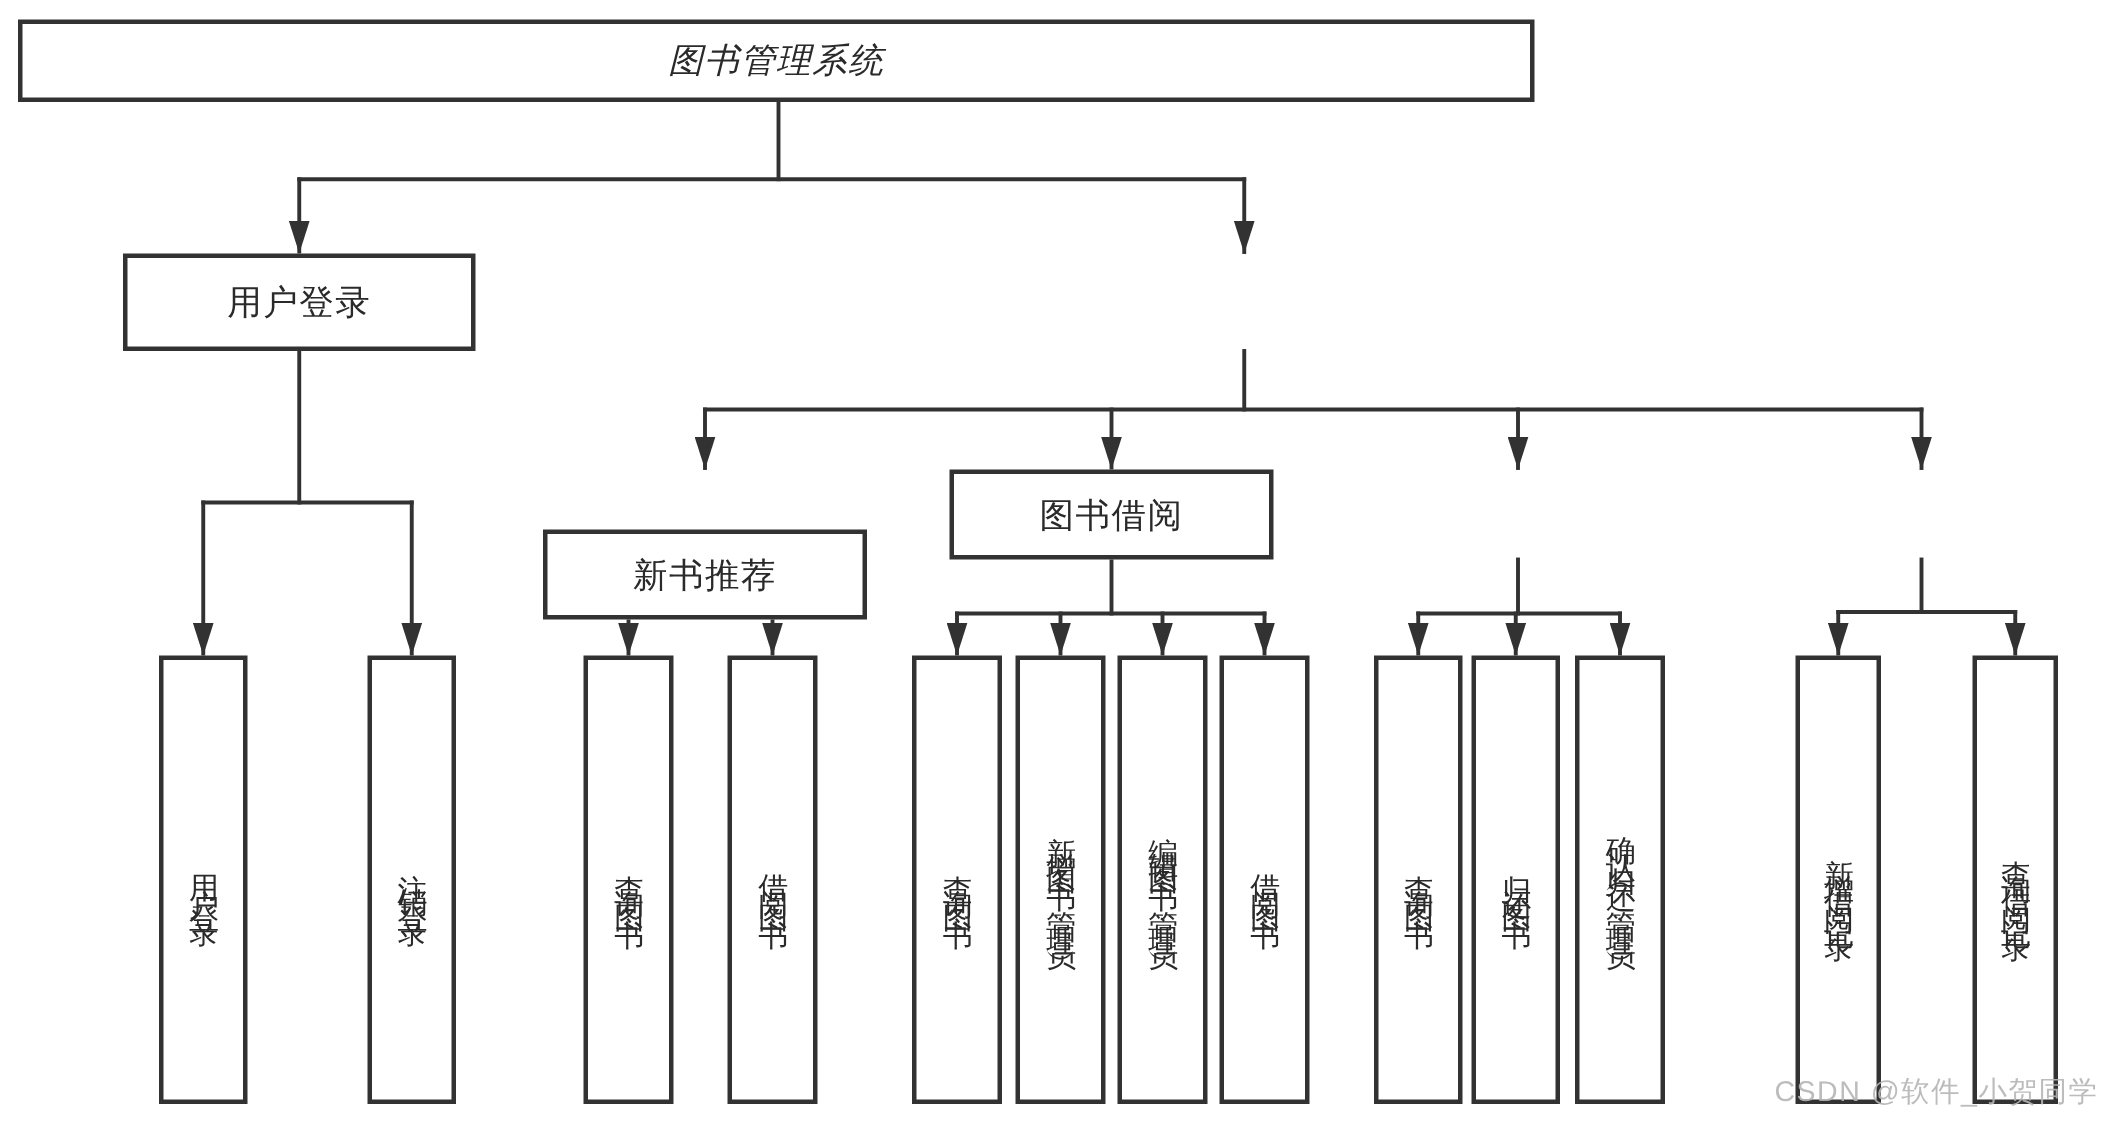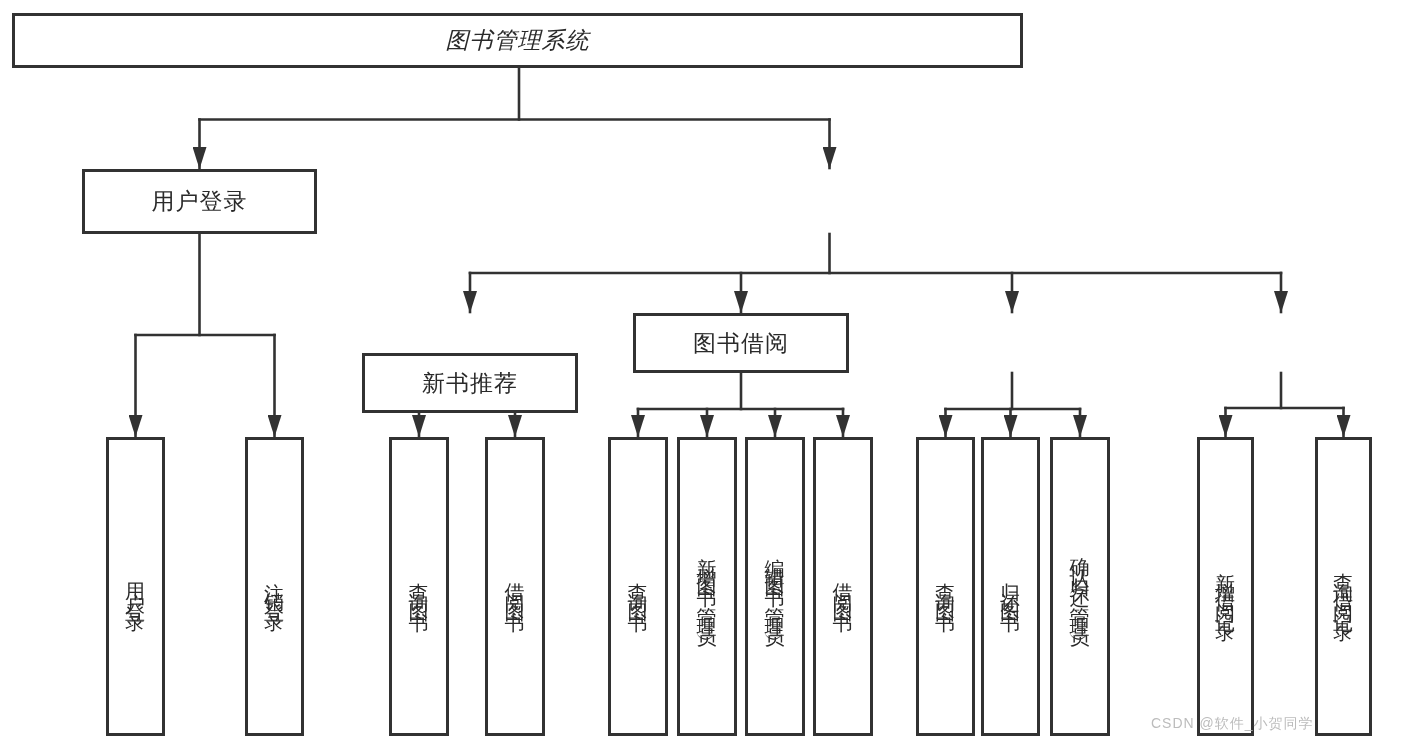--- a/index.html
+++ b/index.html
@@ -53,22 +53,22 @@
   .lf5 {left:677px; width:60px;}
   .lf6 {left:745px; width:60px;}
   .lf7 {left:813px; width:60px;}
   .lf8 {left:916px; width:59px;}
   .lf9 {left:981px; width:59px;}
   .lf10{left:1050px;width:60px;}
   .lf11{left:1197px;width:57px;}
   .lf12{left:1315px;width:57px;}
   .watermark{
     position:absolute;
-    left:1151px;top:715px;
-    font-size:14px;
+    left:1183px;top:715px;
+    font-size:19px;
     color:var(--watermark);
     letter-spacing:1px;
     z-index:5;
     white-space:nowrap;
     opacity:.9;
   }
 </style>
 </head>
 <body>
 

